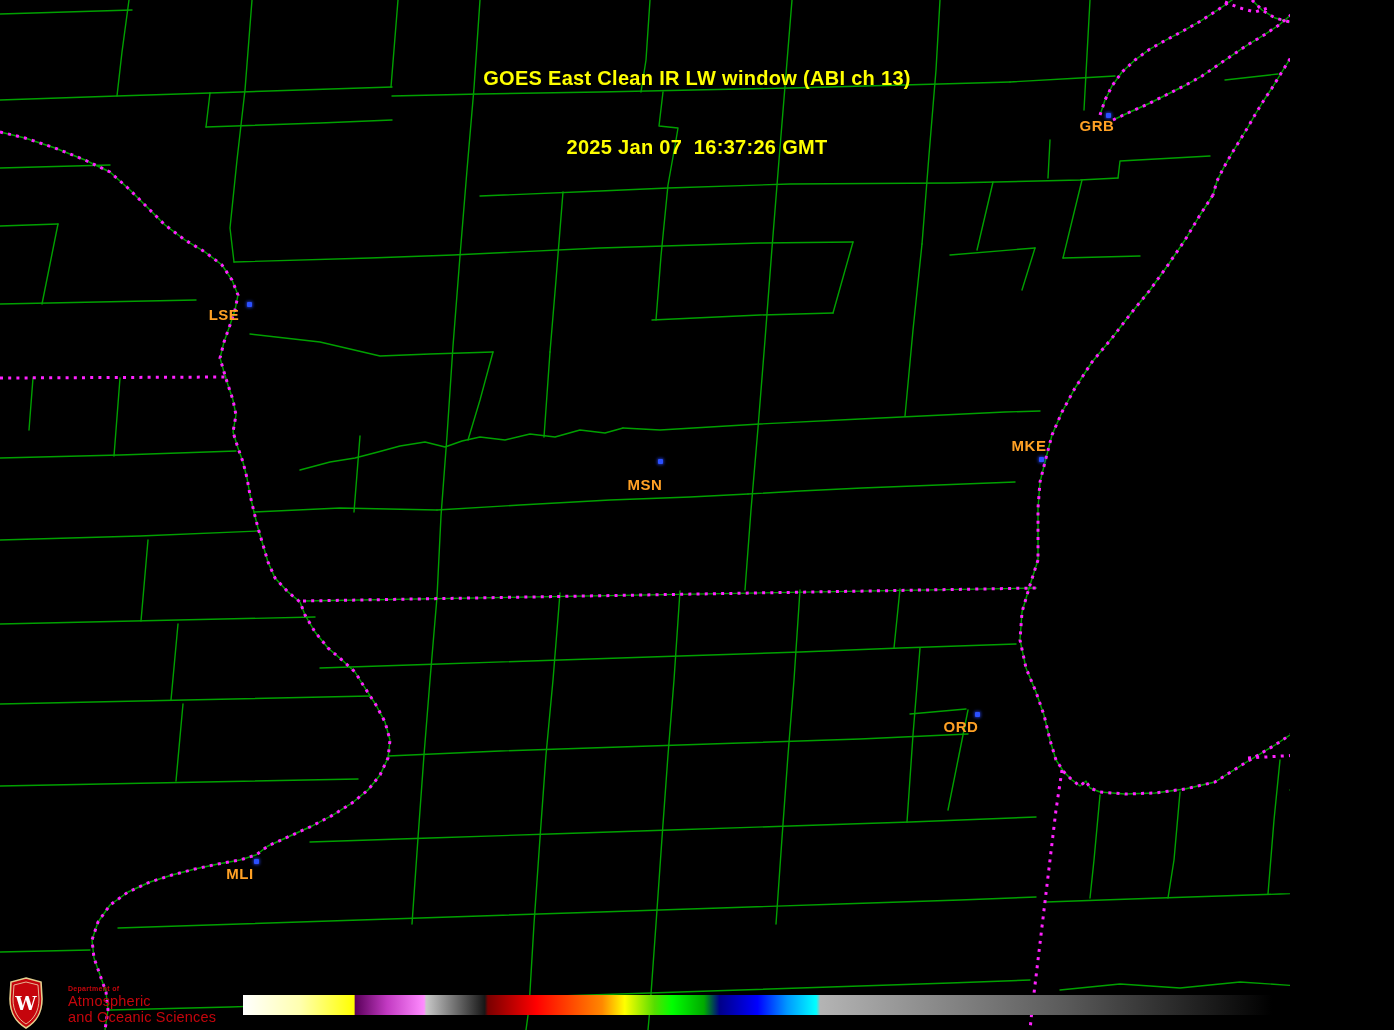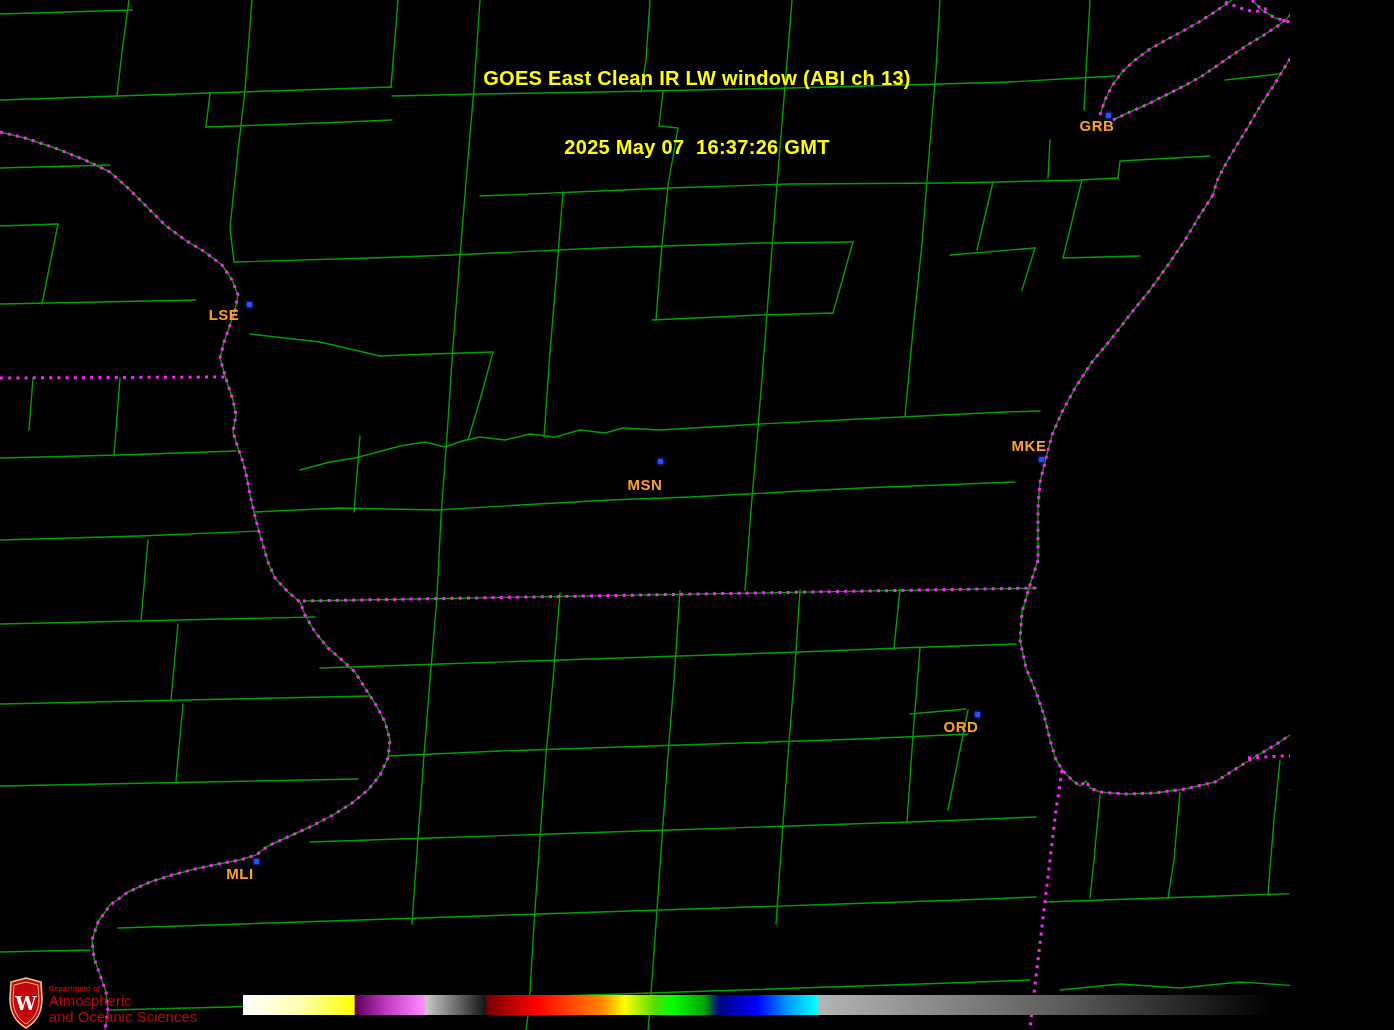--- a/index.html
+++ b/index.html
@@ -24,21 +24,21 @@
   .station-dot{
     position:absolute; width:5px; height:5px; background:var(--c-stdot);
     border-radius:1px; box-shadow:0 0 3px 1px rgba(40,70,255,.65);
   }
   .station-label{
     position:absolute; transform:translate(-50%,-50%); color:var(--c-stlabel);
     font-size:15px; font-weight:bold; letter-spacing:0.5px; white-space:nowrap;
   }
   #colorbar{position:absolute;}
   #logo{position:absolute; left:8px; top:977px; display:flex; align-items:flex-start;}
-  #logo-text{margin-left:5px; color:var(--c-logo); margin-top:8px;}
+  #logo-text{margin-left:24px; color:var(--c-logo); margin-top:8px;}
   #logo-dept{font-size:7px; font-weight:bold; letter-spacing:0.3px; margin-bottom:1px;}
   #logo-line1,#logo-line2{font-size:14.5px; line-height:16px; letter-spacing:0.2px;}
 </style>
 </head>
 <body>
 
 <div id="screen">
 
   <svg id="mapsvg" viewBox="0 0 1394 1030">
 
@@ -143,21 +143,21 @@
       <path d="M1310,0 L1314,12 1311,25 1304,38 1296,50 1288,62 1280,75 1272,88 1264,100 1256,113 1248,127 1240,140 1232,153 1224,167 1217,181 1213,195"></path>
       <path d="M1252,0 L1262,10 1275,18 1290,22 1305,17 1318,12 1331,11 1343,18 1353,30 1361,44 1372,54 1385,60 1394,62"></path>
       <path d="M1062,770 L1056,810 1050,860 1044,910 1038,960 1032,1010 1030,1030"></path>
       <path d="M1248,758 L1300,755 1394,751"></path>
       <path d="M1225,2 L1240,8 1255,12 1268,8"></path>
     </g>
   </svg>
 
   <div id="title-block">
     <div>GOES East Clean IR LW window (ABI ch 13)</div>
-    <div>2025 May 07  16:37:26 GMT</div>
+    <div>2025 Jan 07  16:37:26 GMT</div>
   </div>
 
   <div id="stations-layer">
     <div class="station">
       <div class="station-dot" style="left: 1105.5px; top: 112.5px;"></div>
       <div class="station-label" style="left: 1097px; top: 125px; text-align: center;">GRB</div>
     </div>
 
     <div class="station">
       <div class="station-dot" style="left: 246.5px; top: 301.5px;"></div>

